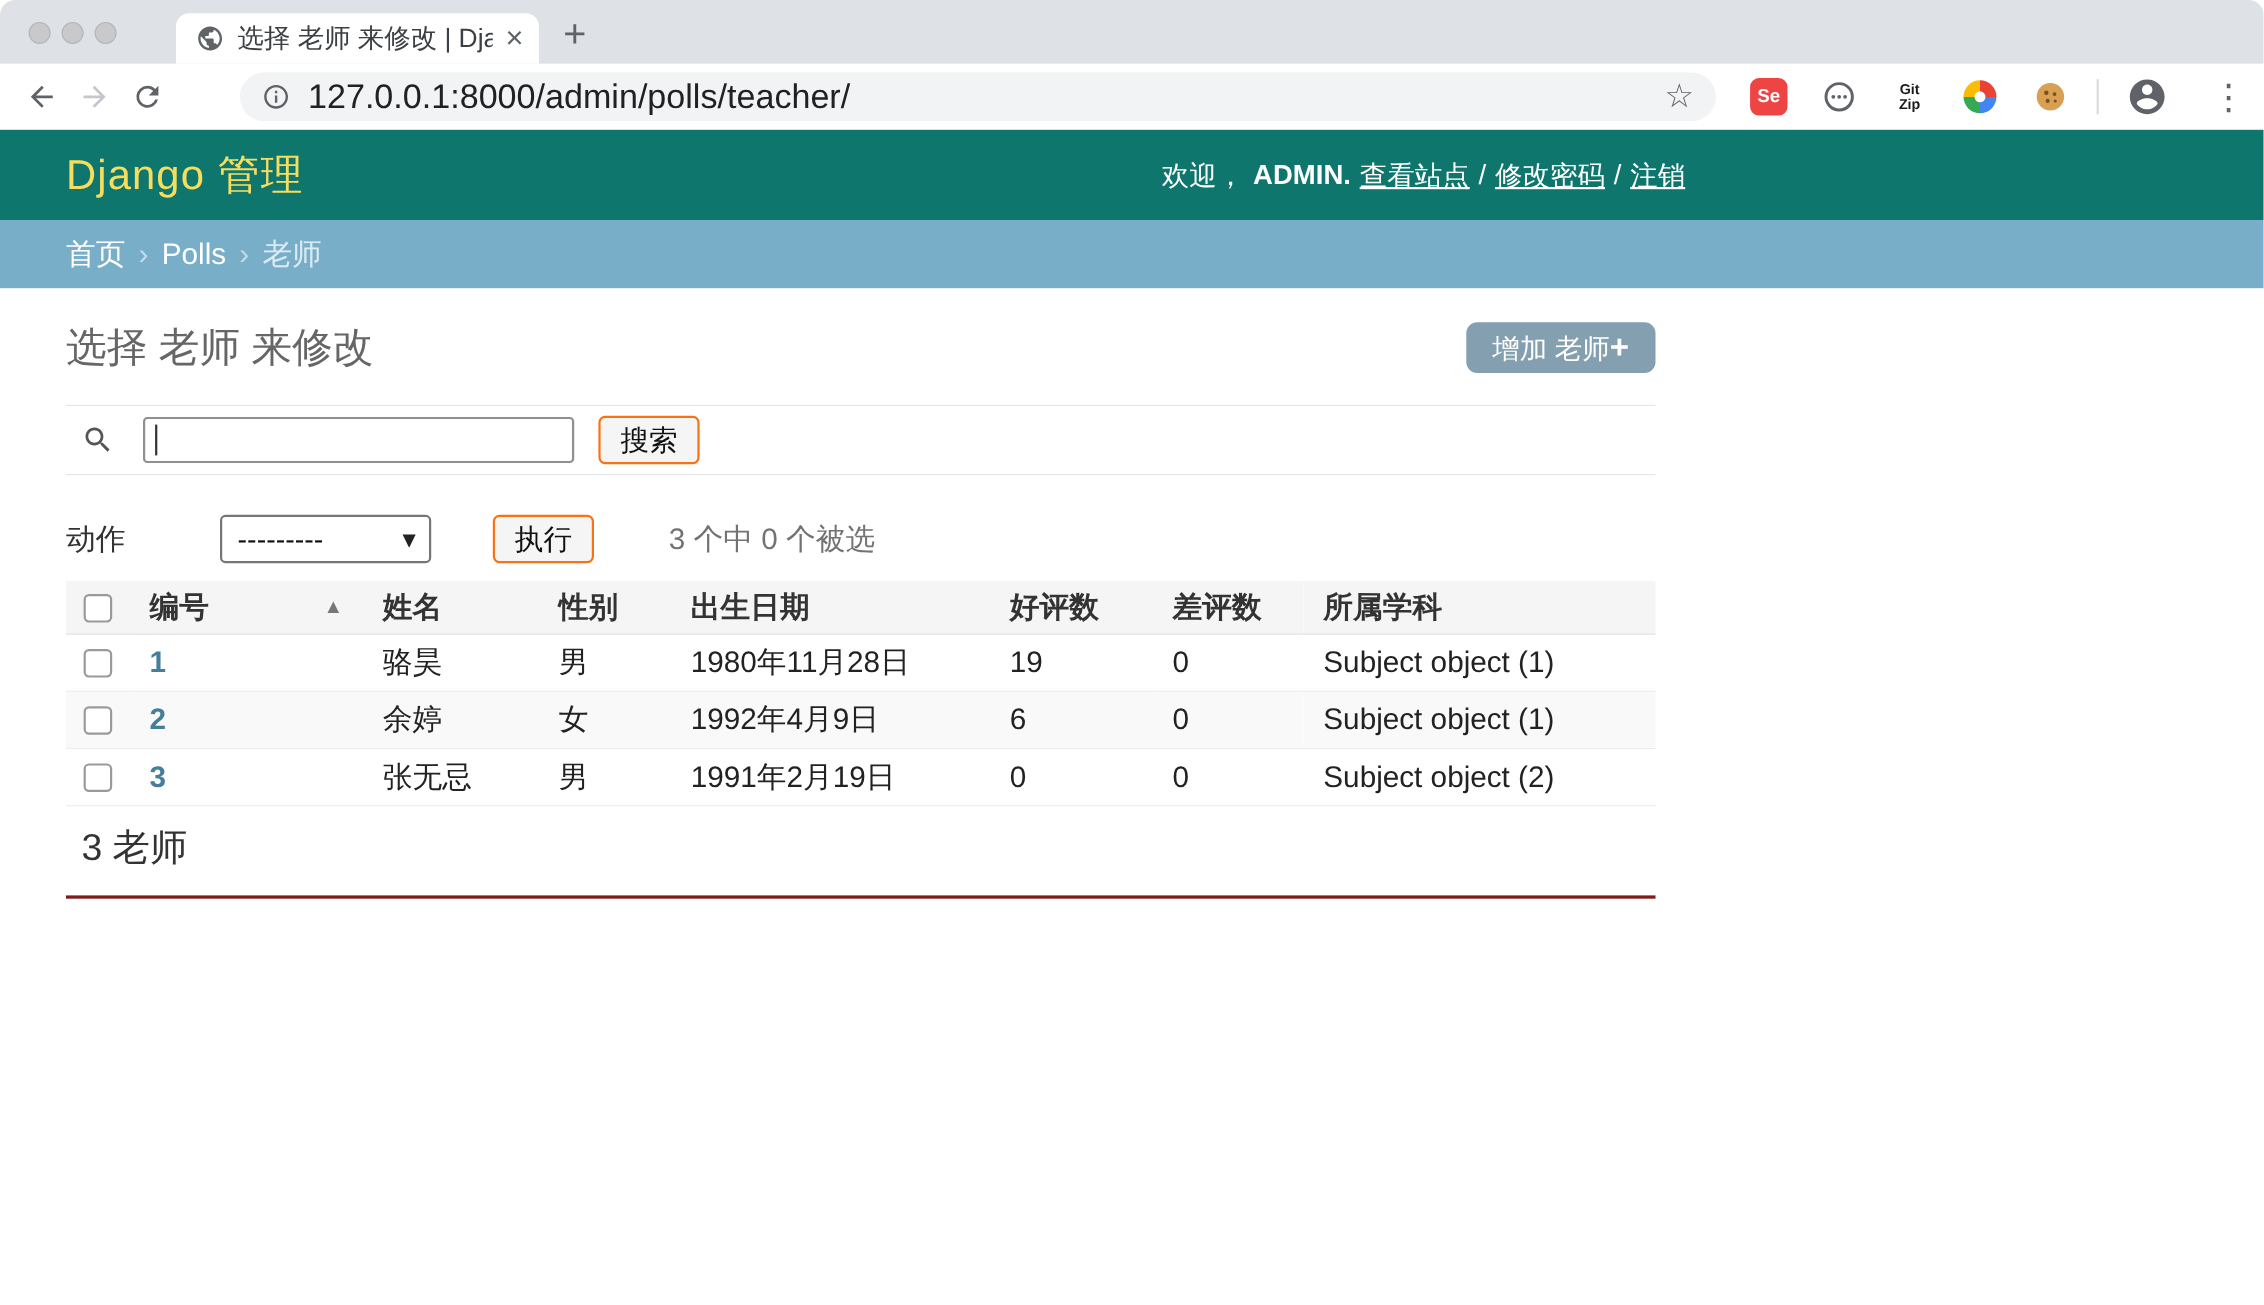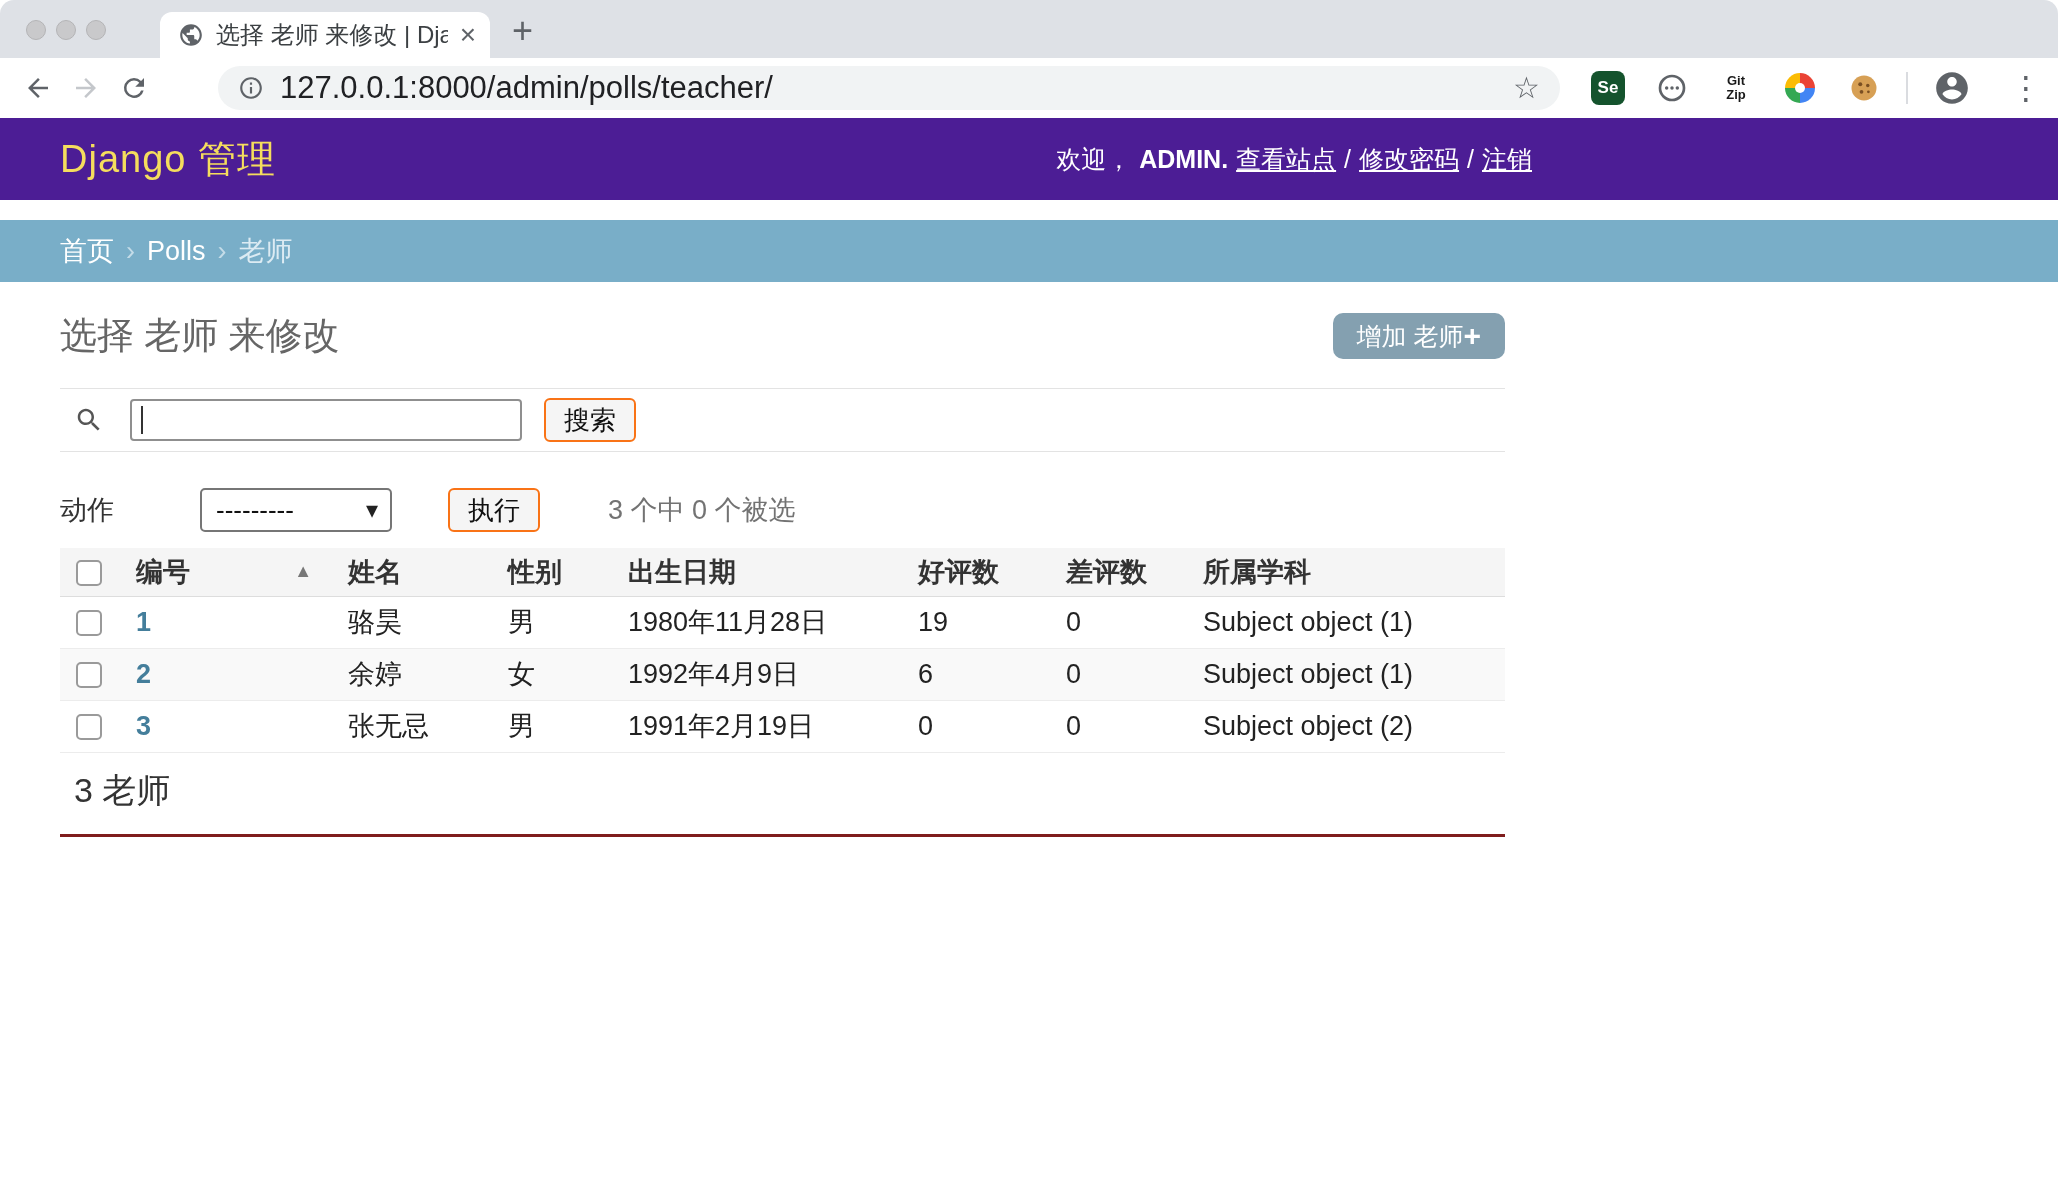--- a/index.html
+++ b/index.html
@@ -25,44 +25,44 @@
   .navbtn { position: absolute; top: 8px; width: 44px; height: 44px; display: flex; align-items: center; justify-content: center; }
   .nav-back { left: 16px; }
   .nav-forward { left: 64px; }
   .nav-reload { left: 112px; }
   .omnibox { position: absolute; left: 218px; top: 8px; width: 1342px; height: 44px; background: #f1f3f4;
              border-radius: 22px; display: flex; align-items: center; padding: 0 20px; gap: 16px; }
   .url-text { font-size: 31px; color: #202124; }
   .star { margin-left: auto; font-size: 30px; color: #5f6368; line-height: 1; }
   .ext-area { position: absolute; left: 1588px; top: 8px; display: flex; gap: 24px; }
   .ext { width: 40px; height: 44px; display: flex; align-items: center; justify-content: center; }
-  .se-icon { width: 34px; height: 34px; background: #14532d; border-radius: 8px; color: #fff;
+  .se-icon { width: 34px; height: 34px; background: #ef4444; border-radius: 8px; color: #fff;
              font-size: 17px; font-weight: bold; display: flex; align-items: center; justify-content: center; }
   .gitzip { font-size: 13px; font-weight: bold; color: #1a1a1a; line-height: 1.1; text-align: center; }
   .pinwheel { width: 30px; height: 30px; border-radius: 50%; position: relative;
               background: conic-gradient(#ea4335 0 25%, #4285f4 0 50%, #34a853 0 75%, #fbbc04 0); }
   .pinwheel::after { content: ""; position: absolute; left: 10px; top: 10px; width: 10px; height: 10px;
                      border-radius: 50%; background: #fff; }
   .chrome-sep { position: absolute; left: 1906px; top: 14px; width: 2px; height: 32px; background: #dadce0; }
   .avatar-btn { position: absolute; left: 1930px; top: 8px; width: 44px; height: 44px;
                 display: flex; align-items: center; justify-content: center; }
   .menu-dots { position: absolute; left: 2006px; top: 8px; width: 40px; height: 44px;
                display: flex; align-items: center; justify-content: center; font-size: 32px; color: #5f6368; }
 
   
-  .admin-header { height: 82px; background: #4c1d95; position: relative; display: flex; align-items: center; padding-left: 60px; }
+  .admin-header { height: 82px; background: #0f766e; position: relative; display: flex; align-items: center; padding-left: 60px; }
   .branding { font-size: 38px; font-weight: 500; color: #f5dd5d; letter-spacing: 1px; text-decoration: none; }
   .user-tools { position: absolute; right: 526px; top: 0; height: 82px; display: flex; align-items: center;
                 gap: 8px; font-size: 25px; color: #ffffff; }
   .user-tools .strong { font-weight: bold; }
   .user-tools a { color: #ffffff; text-decoration: underline; }
   .ut-sep { color: #ffffff; }
 
   .breadcrumbs { height: 62px; background: #79aec8; display: flex; align-items: center; padding-left: 60px;
-                 font-size: 27px; gap: 12px; color: #c4dce8; margin-top: 20px; }
+                 font-size: 27px; gap: 12px; color: #c4dce8; }
   .breadcrumbs a { color: #ffffff; text-decoration: none; }
   .crumb-current { color: #dcebf3; }
 
   
   .container { width: 1445px; margin-left: 60px; }
   .title-row { margin-top: 30px; height: 48px; display: flex; align-items: center; justify-content: space-between; }
   h1.page-title { font-size: 37px; font-weight: 400; color: #666666; }
   .add-btn { background: #84a0b0; border: none; color: #ffffff; font-size: 25px; height: 46px;
              padding: 0 24px; border-radius: 10px; display: flex; align-items: center; }
   .add-plus { font-size: 30px; font-weight: bold; line-height: 1; }

